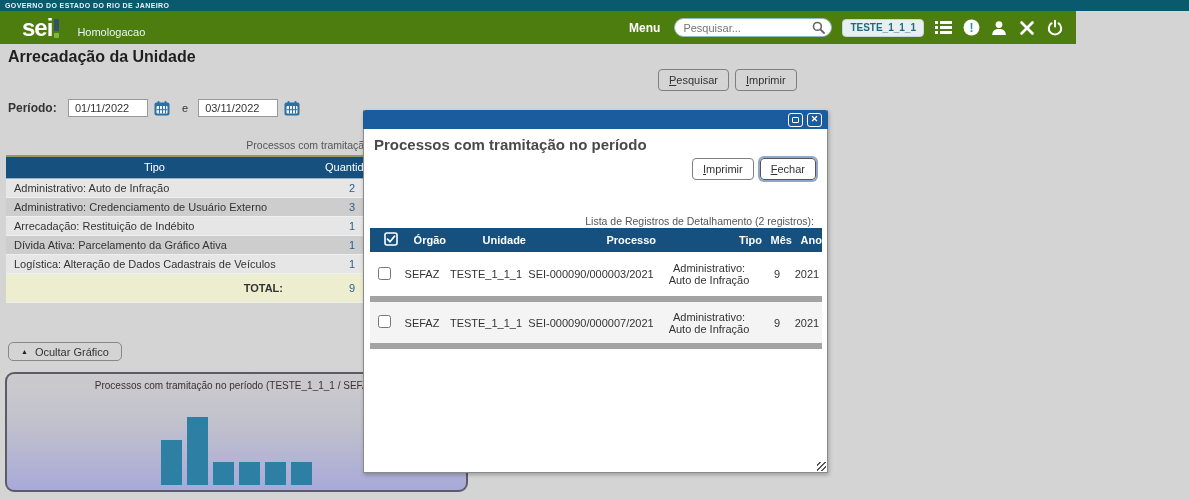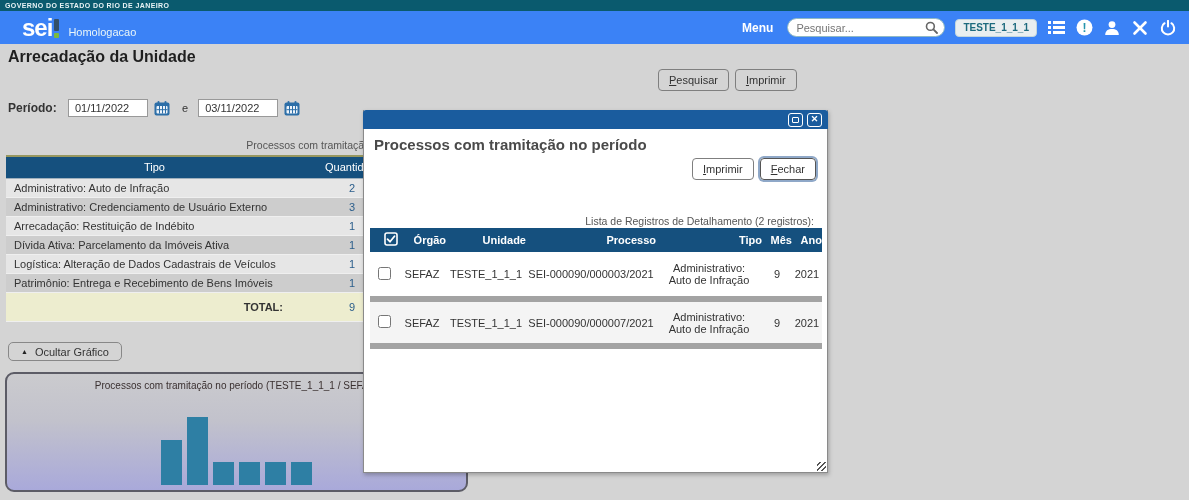--- a/index.html
+++ b/index.html
@@ -2,28 +2,28 @@
 <html><head>
 <meta charset="utf-8">
 <style>
   * { box-sizing: border-box; margin: 0; padding: 0; }
   html,body { width:1189px; height:500px; overflow:hidden; }
   body { font-family:"Liberation Sans", sans-serif; background:#d4d4d4; position:relative; }
 
   
   .top-strip { position:absolute; left:0; top:0; width:1189px; height:11px; background:#0a5a6e;
     color:#e7f2f5; font-size:7px; font-weight:bold; line-height:11px; padding-left:5px; letter-spacing:.4px; }
-  .header { position:absolute; left:0; top:11px; width:1189px; height:33px; background:#3b82f6;
+  .header { position:absolute; left:0; top:11px; width:1076px; height:33px; background:#4d7c0f;
     display:flex; align-items:center; }
   .logo { margin-left:22px; display:flex; align-items:flex-end; }
   .logo-text { color:#fff; font-weight:bold; font-size:24px; line-height:22px; letter-spacing:-1px; }
   .logo-bang { display:flex; flex-direction:column; align-items:center; margin-left:2px; margin-bottom:1px; }
   .logo-bang .bar { width:5px; height:12px; background:#33506a; border-radius:1px; }
   .logo-bang .dot { width:5px; height:5px; background:#7cba3d; border-radius:1px; margin-top:2px; }
-  .env-label { color:#eaf6f8; font-size:11px; margin-left:9px; margin-bottom:2px; align-self:flex-end; padding-bottom:4px; }
+  .env-label { color:#eaf6f8; font-size:11px; margin-left:18px; margin-bottom:2px; align-self:flex-end; padding-bottom:4px; }
   .header-right { margin-left:auto; display:flex; align-items:center; gap:10px; margin-right:12px;padding-left:11px; }
   .menu-label { color:#fff; font-weight:bold; font-size:12px; margin-right:4px; }
   .search-box { width:158px; height:19px; background:#fff; border:1px solid #8fb9c4; border-radius:10px;
     display:flex; align-items:center; padding:0 6px 0 8px; }
   .search-box input { border:none; outline:none; flex:1; font-size:11px; color:#777; background:transparent; min-width:0;
     font-family:"Liberation Sans",sans-serif; }
   .user-btn { background:#e9eef0; border:1px solid #c3d6dc; border-radius:4px; color:#1d6a7e;
     font-size:10px; font-weight:bold; padding:3px 7px; line-height:1; cursor:pointer; }
   .hdr-icon { width:18px; height:18px; display:flex; align-items:center; justify-content:center; cursor:pointer; }
 
@@ -222,29 +222,25 @@
       </tr>
       <tr class="even">
         <td class="c-tipo">Administrativo: Credenciamento de Usuário Externo</td>
         <td class="c-qty">3</td>
       </tr>
       <tr class="odd">
         <td class="c-tipo">Arrecadação: Restituição de Indébito</td>
         <td class="c-qty">1</td>
       </tr>
       <tr class="even">
-        <td class="c-tipo">Dívida Ativa: Parcelamento da Imóveis Ativa</td>
+        <td class="c-tipo">Dívida Ativa: Parcelamento da Gráfico Ativa</td>
         <td class="c-qty">1</td>
       </tr>
       <tr class="odd">
         <td class="c-tipo">Logística: Alteração de Dados Cadastrais de Veículos</td>
-        <td class="c-qty">1</td>
-      </tr>
-      <tr class="even">
-        <td class="c-tipo">Patrimônio: Entrega e Recebimento de Bens Imóveis</td>
         <td class="c-qty">1</td>
       </tr>
       <tr class="total">
         <td class="c-tipo">TOTAL:</td>
         <td class="c-qty">9</td>
       </tr>
     </tbody>
 </table>
 
 <button class="toggle-chart">

